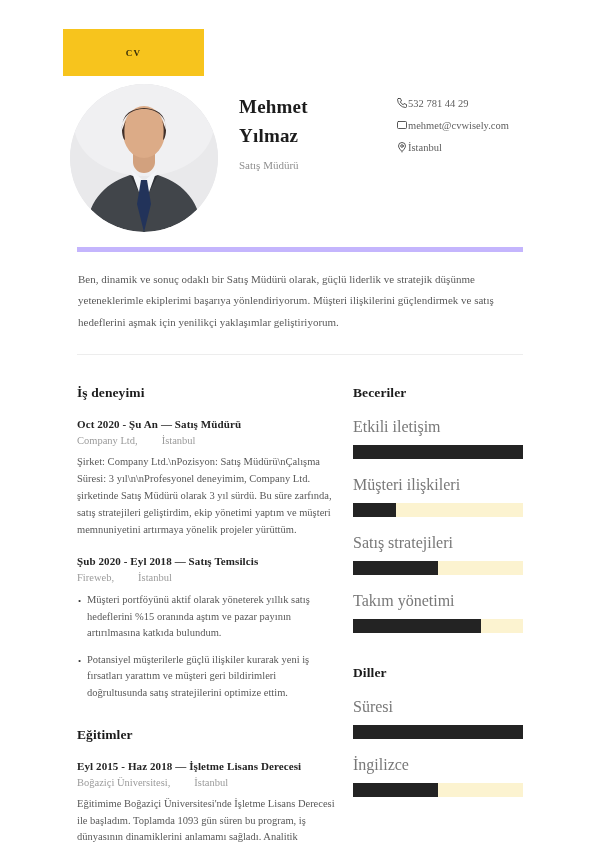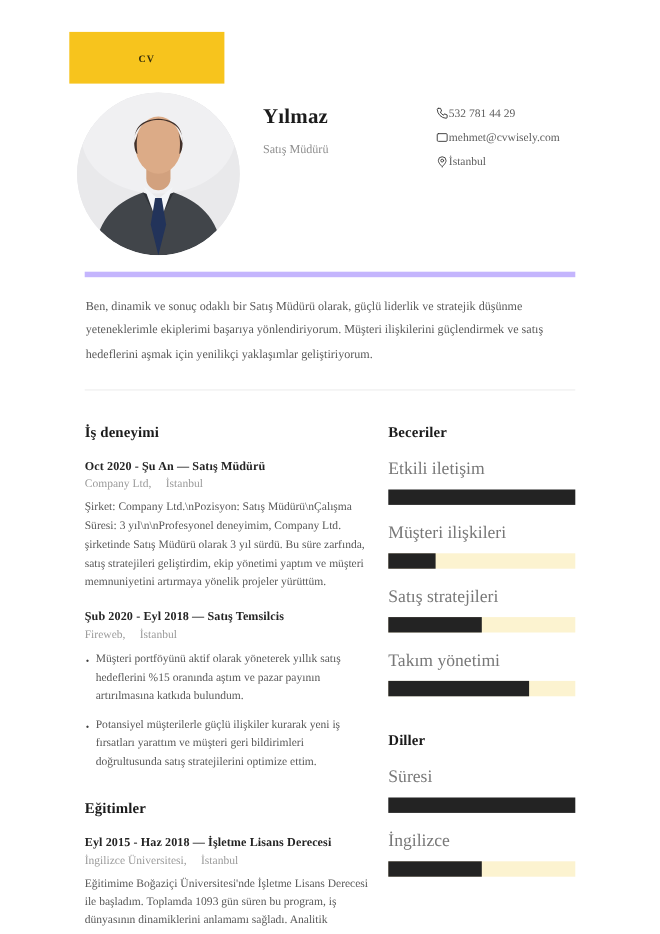--- a/index.html
+++ b/index.html
@@ -33,21 +33,21 @@
     padding:17px 1px 21px;
   }
   .summary-text { font-size:11px; color:#5a5a5a; line-height:1.95; margin:0; }
   
   .columns { display:flex; padding:0 35px; gap:16px; align-items:flex-start; }
   .col-left { flex:1 1 auto; min-width:0; }
   .col-right { flex:0 0 170px; width:170px; }
   h2.section { font-size:13.5px; font-weight:700; color:#1b1b1b; margin:30px 0 0; letter-spacing:.1px; }
   h2.section.second { margin-top:26px; }
   .entry-title { font-size:11px; font-weight:700; color:#242424; margin-top:17px; letter-spacing:.1px; }
-  .entry-meta { margin-top:5px; font-size:10.5px; color:#9b9b9b; display:flex; gap:13px; }
+  .entry-meta { margin-top:5px; font-size:10.5px; color:#9b9b9b; display:flex; gap:24px; }
   .entry-desc { margin:8px 0 0; font-size:10.5px; color:#585858; line-height:1.6; }
   ul.bullets { margin:9px 0 0; padding:0 0 0 10px; list-style:none; }
   ul.bullets li { position:relative; font-size:10.5px; color:#585858; line-height:1.55; margin-bottom:11px; }
   ul.bullets li::before { content:"•"; position:absolute; left:-9px; top:3px; font-size:9px; color:#3c3c3c; }
   
   .skill { margin-top:17px; }
   .skill-label { font-size:16px; color:#787878; }
   .skill-bar { margin-top:9px; height:14px; background:var(--bar-bg,#FCF3D0); }
   .skill-fill { height:100%; background:var(--bar-fill,#232323); }
 </style>
@@ -77,20 +77,21 @@
           <path d="M63 60 h22 v18 a11 11 0 0 1 -22 0 z" fill="#d2a17e"></path>
           <ellipse cx="74" cy="48" rx="21" ry="26" fill="#dcab87"></ellipse>
           <path d="M52 46 C50 18 98 18 96 46 C96 32 90 25 74 24 C58 25 52 32 52 46 Z" fill="#40302a"></path>
           <path d="M52 46 C52 52 54 56 55 56 C54 48 54 42 56 36 Z" fill="#40302a"></path>
           <path d="M96 46 C96 52 94 56 93 56 C94 48 94 42 92 36 Z" fill="#40302a"></path>
         </g>
       </svg>
     </div>
 
     <div class="name-block">
+      <div class="name-line">Mehmet</div>
       <div class="name-line">Yılmaz</div>
       <div class="person-title">Satış Müdürü</div>
     </div>
 
     <div class="contact-block">
       <div class="contact-row">
         <svg viewBox="0 0 24 24">
           <path d="M5 3h4l2 5-2.5 1.6a13 13 0 0 0 5.9 5.9L16 13l5 2v4a2 2 0 0 1-2 2A17 17 0 0 1 3 5a2 2 0 0 1 2-2z"></path>
         </svg>
         <span>532 781 44 29</span>
@@ -139,21 +140,21 @@
               <li>Potansiyel müşterilerle güçlü ilişkiler kurarak yeni iş fırsatları yarattım ve müşteri geri bildirimleri doğrultusunda satış stratejilerini optimize ettim.</li>
             </ul>
           </div>
         </div>
 
       <h2 class="section second">Eğitimler</h2>
       <div id="edu-list">
           <div class="entry">
             <div class="entry-title">Eyl 2015 - Haz 2018 — İşletme Lisans Derecesi</div>
             <div class="entry-meta">
-              <span class="entry-org">İngilizce Üniversitesi,</span>
+              <span class="entry-org">Boğaziçi Üniversitesi,</span>
               <span class="entry-loc">İstanbul</span>
             </div>
             <p class="entry-desc">Eğitimime Boğaziçi Üniversitesi'nde İşletme Lisans Derecesi ile başladım. Toplamda 1093 gün süren bu program, iş dünyasının dinamiklerini anlamamı sağladı. Analitik düşünme, problem çözme ve liderlik becerilerimi geliştirdim. Çeşitli projeler ve grup çalışmaları ile pratik deneyim kazandım.</p>
           </div>
         </div>
     </div>
 
     <div class="col-right">
       <h2 class="section">Beceriler</h2>
       <div id="skill-list">

